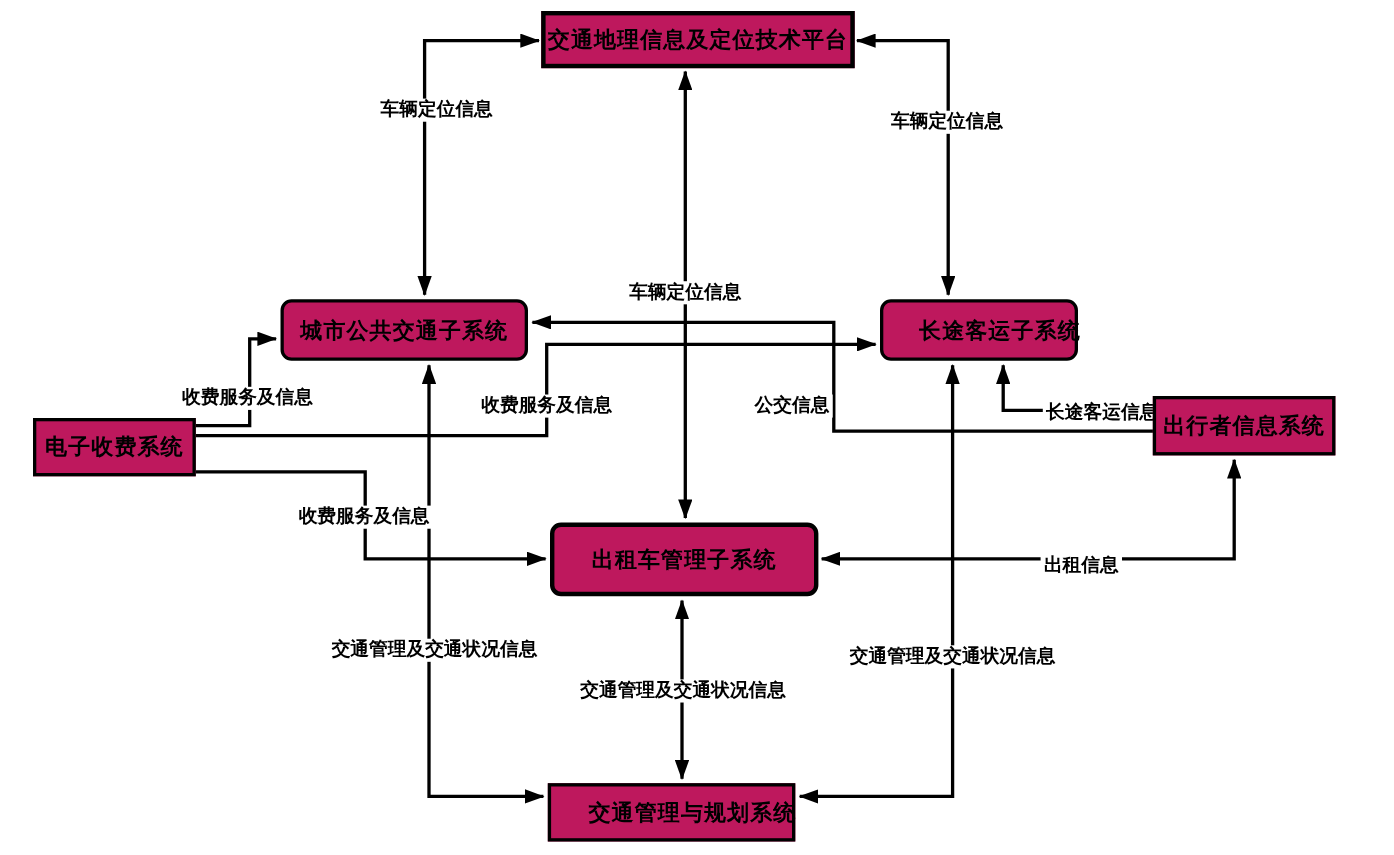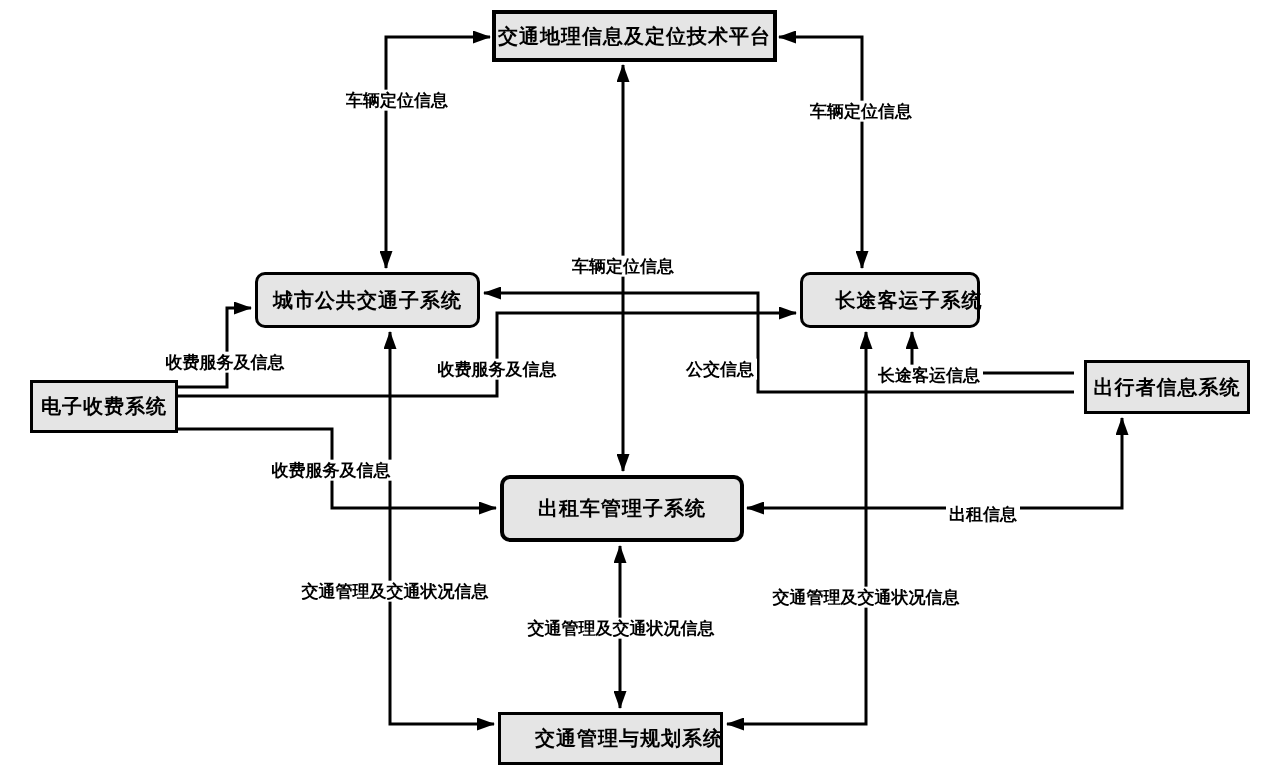--- a/index.html
+++ b/index.html
@@ -6,21 +6,21 @@
   #canvas{
     position:relative;
     width:1267px;height:777px;
     background:#ffffff;
     font-family:"DejaVu Sans","Liberation Sans",sans-serif;
     overflow:hidden;
   }
   #wires{position:absolute;left:0;top:0;width:1267px;height:777px;}
   .node{
     position:absolute;
-    background:#e5e5e5;
+    background:#be185d;
     border:3px solid #000;
     display:flex;align-items:center;justify-content:center;
     font-weight:bold;color:#000;
     font-size:20px;letter-spacing:1px;
     white-space:nowrap;
     box-sizing:border-box;
     z-index:3;
   }
   .rounded{border-radius:10px;}
   .thick{border-width:4px;}
@@ -34,32 +34,32 @@
     line-height:1.1;
     padding:1px 3px;
     white-space:nowrap;
     z-index:2;
   }
   
   #n-platform {left:492px; top:10px;  width:285px; height:52px;}
   #n-citybus  {left:255px; top:272px; width:225px; height:56px;}
   #n-longdist {left:800px; top:272px; width:180px; height:56px;padding-left:38px;}
   #n-etc      {left:30px;  top:380px; width:148px; height:53px;}
-  #n-traveler {left:1084px;top:360px; width:166px; height:54px;}
+  #n-traveler {left:1048px;top:360px; width:166px; height:54px;}
   #n-taxi     {left:500px; top:475px; width:244px; height:67px;}
   #n-tmp      {left:498px; top:712px; width:225px; height:53px;padding-left:38px;}
   
   #l-e0 {left:397px; top:100px;}
   #l-e1 {left:861px; top:111px;}
   #l-e2 {left:623px; top:266px;}
   #l-e3 {left:225px; top:362px;}
   #l-e4 {left:497px; top:369px;}
   #l-e5 {left:331px; top:470px;}
   #l-e6 {left:720px; top:369px;}
-  #l-e7 {left:929px; top:375px;text-align:right;}
+  #l-e7 {left:1002px; top:375px;text-align:right;}
   #l-e8 {left:983px; top:514px;}
   #l-e9 {left:395px; top:591px;}
   #l-e10{left:621px; top:628px;}
   #l-e11{left:866px; top:597px;}
 </style>
 </head>
 <body>
 
 <div id="canvas">
 

